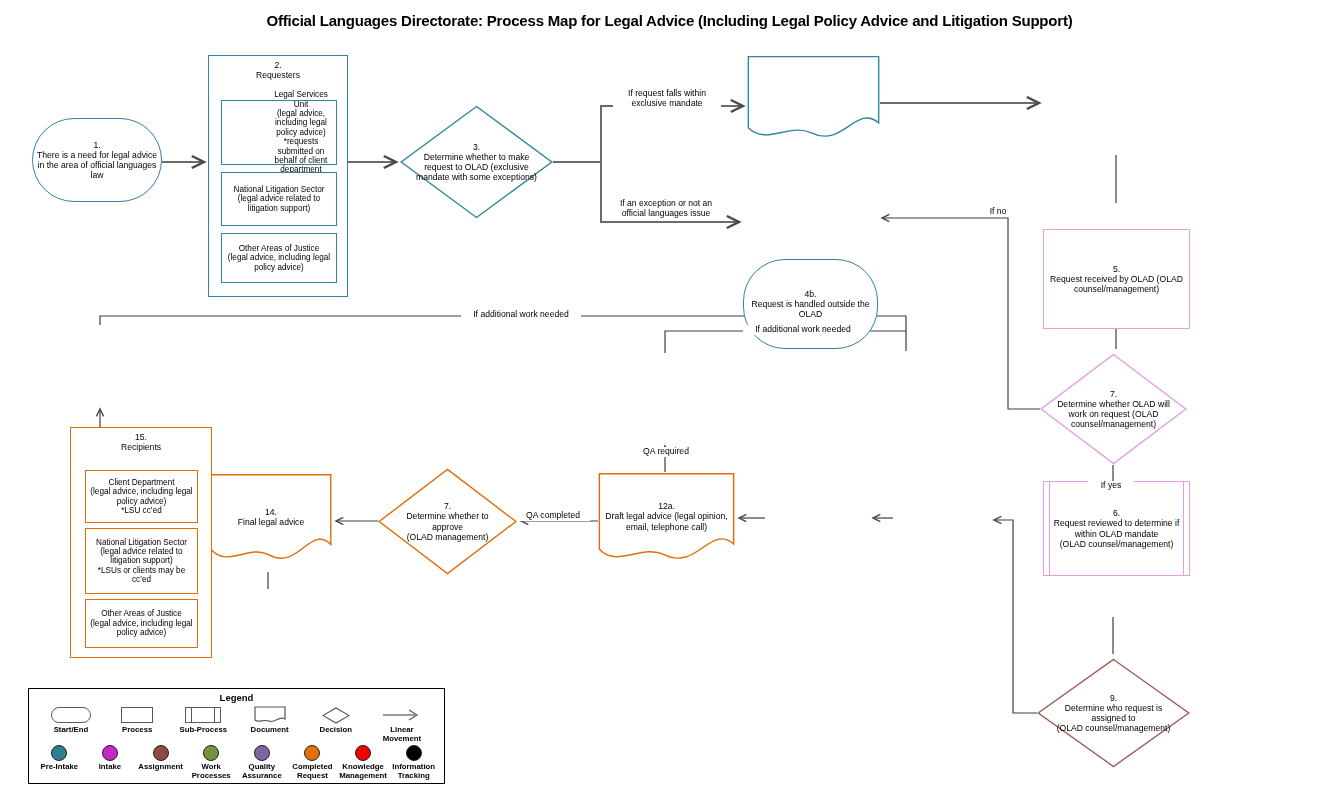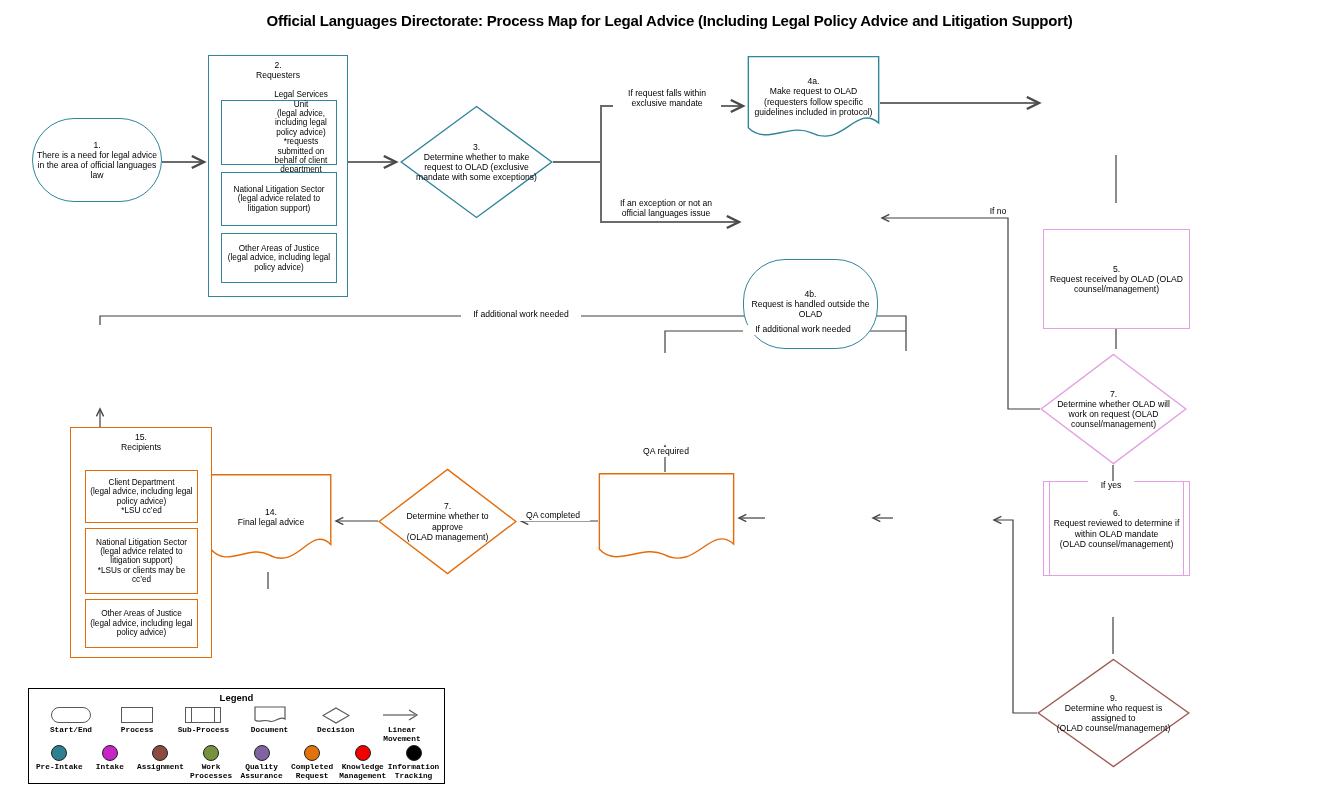--- a/index.html
+++ b/index.html
@@ -34,21 +34,21 @@
   .elabel{position:absolute;background:#fff;font-size:8.6px;line-height:1.15;text-align:center;padding:0 1px;}
 
   .legend{position:absolute;left:28px;top:688px;width:417px;height:96px;border:1.6px solid #000;
           box-sizing:border-box;background:#fff;}
   .ltitle{text-align:center;font-weight:bold;font-size:9.5px;margin-top:3px;}
   .lrow1{display:flex;justify-content:space-between;padding:3px 10px 0 10px;}
   .lrow2{display:flex;justify-content:space-between;padding:2px 5px 0 5px;}
   .litem{display:flex;flex-direction:column;align-items:center;}
   .lrow1 .litem{width:64px;} .lrow2 .litem{width:51px;}
   .lglyph{height:18px;display:flex;align-items:center;justify-content:center;}
-  .llabel{font-weight:bold;font-size:7.8px;text-align:center;line-height:1.12;margin-top:2px;font-family:Liberation Mono, monospace;}
+  .llabel{font-weight:bold;font-size:7.8px;text-align:center;line-height:1.12;margin-top:2px;}
   .g-stad{width:38px;height:14px;border:1.2px solid #595959;border-radius:8px;background:#fff;}
   .g-proc{width:30px;height:14px;border:1.2px solid #595959;background:#fff;}
   .g-sub{width:34px;height:14px;border:1.2px solid #595959;background:#fff;position:relative;}
   .g-sub::before{content:"";position:absolute;left:5px;top:0;bottom:0;border-left:1.2px solid #595959;}
   .g-sub::after{content:"";position:absolute;right:5px;top:0;bottom:0;border-left:1.2px solid #595959;}
   .dot{width:16px;height:16px;border-radius:50%;background:var(--c,#888);border:1px solid #222;box-sizing:border-box;}
 </style>
 </head>
 <body>
 
@@ -117,22 +117,20 @@
       <polygon points="50,0.8 99.2,30 50,59.2 0.8,30"></polygon>
       </svg>
     <div class="txt">3.
 Determine whether to make request to OLAD (exclusive mandate with some exceptions)</div>
   </div>
 
   <div class="node docn" style="left: 747px; top: 55px; width: 133px; height: 97px; --c: #31859C;">
     <svg class="shape" viewBox="0 0 100 60" preserveAspectRatio="none">
       <path d="M1,1 H99 V42 C82,30 72,58 48,48 C32,42 14,56 1,45 Z"></path>
       </svg>
-    <div class="txt">4a.
-Make request to OLAD (requesters follow specific guidelines included in protocol)</div>
   </div>
 
   <div class="node box stadium" style="left: 743px; top: 175px; width: 135px; height: 90px; --c: #31859C;">
     <div class="txt">4b.
 Request is handled outside the OLAD</div>
   </div>
 
   <div class="node box" style="left: 1043px; top: 55px; width: 147px; height: 100px; --c: #E3A0E3;">
     <div class="txt">5.
 Request received by OLAD (OLAD counsel/management)</div>
@@ -158,20 +156,22 @@
       </svg>
     <div class="txt">9.
 Determine who request is assigned to
 (OLAD counsel/management)</div>
   </div>
 
   <div class="node docn" style="left: 598px; top: 472px; width: 137px; height: 103px; --c: #E36C09;">
     <svg class="shape" viewBox="0 0 100 60" preserveAspectRatio="none">
       <path d="M1,1 H99 V42 C82,30 72,58 48,48 C32,42 14,56 1,45 Z"></path>
       </svg>
+    <div class="txt">12a.
+Draft legal advice (legal opinion, email, telephone call)</div>
   </div>
 
   <div class="node diamond" style="left: 378px; top: 468px; width: 139px; height: 107px; --c: #E36C09;">
     <svg class="shape" viewBox="0 0 100 60" preserveAspectRatio="none">
       <polygon points="50,0.8 99.2,30 50,59.2 0.8,30"></polygon>
       </svg>
     <div class="txt">7.
 Determine whether to approve
 (OLAD management)</div>
   </div>

